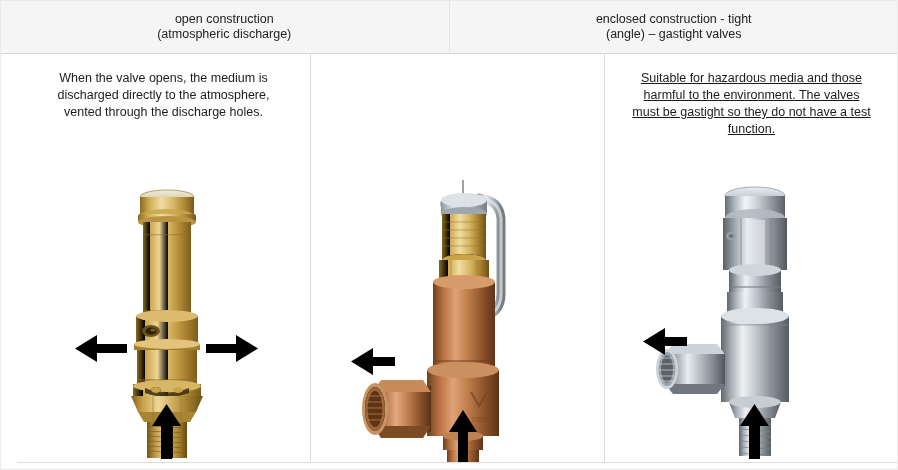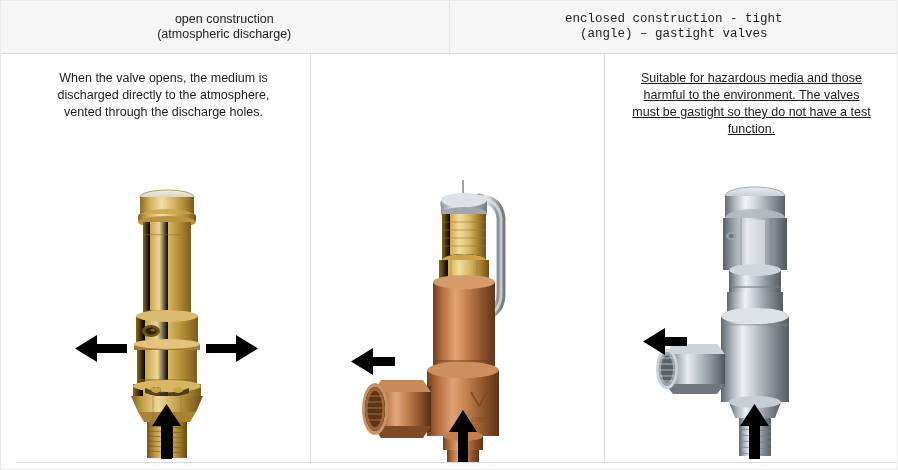--- a/index.html
+++ b/index.html
@@ -32,21 +32,21 @@
     text-align:center;
     font-size:12.5px;
     line-height:15px;
     color:#222;
     padding:0 14px;
     box-sizing:border-box;
     border-right:1px solid #e4e4e4;
     background:#f5f5f5;
     position:relative;
   }
-  .header-cell:last-child{border-right:none;font-family:Liberation Mono, monospace;}
+  .header-cell:last-child{border-right:none;}
   .header-cell .inner{
     display:block;
     width:100%;
     white-space:pre-line;
   }
   .body-row{
     display:flex;
     height:409px;
     box-sizing:border-box;
     border-bottom:1px solid #dcdcdc;

